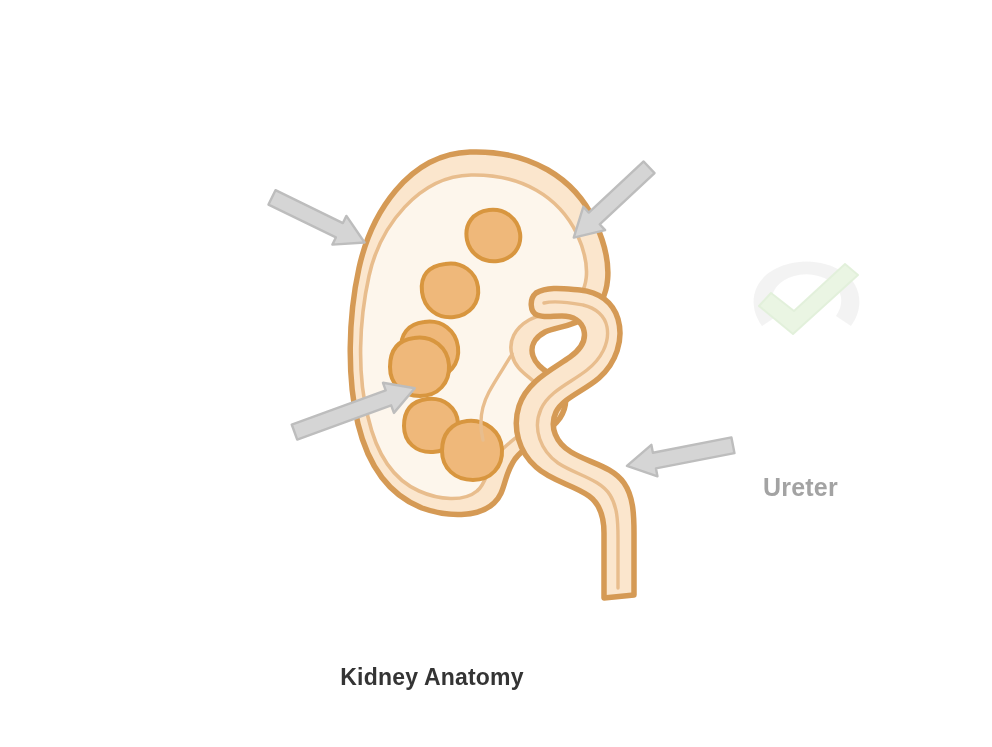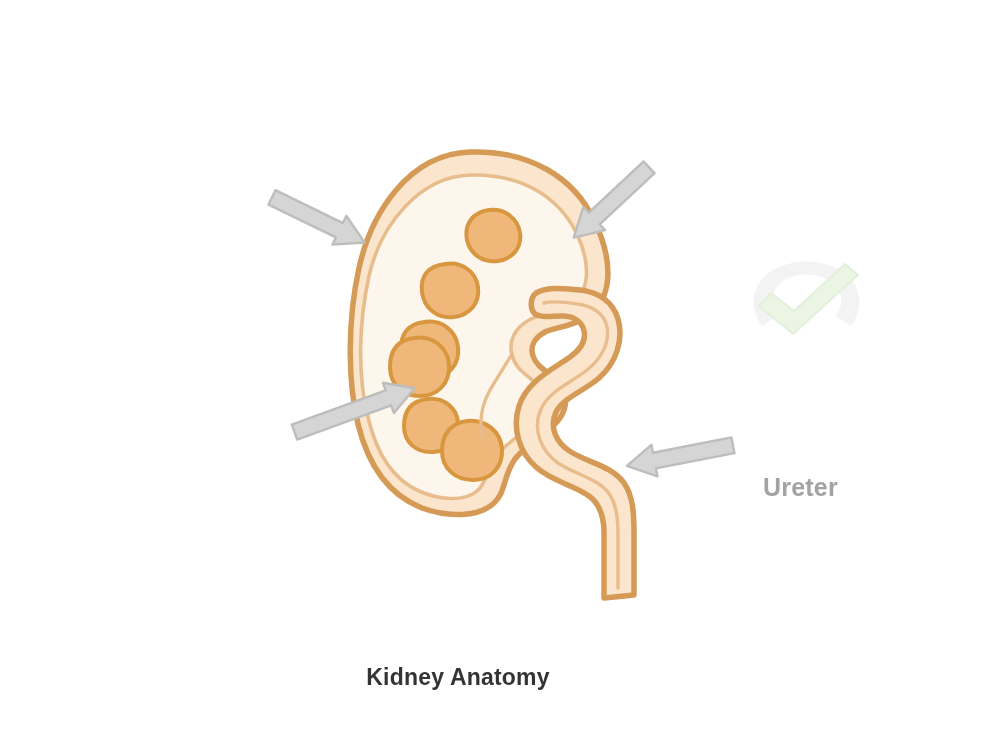--- a/index.html
+++ b/index.html
@@ -41,21 +41,20 @@
   #diagram-title {
     position: absolute;
     left: 0;
     top: 664px;
     width: 864px;
     text-align: center;
     color: #343434;
     font-size: 23px;
     font-weight: 700;
     letter-spacing: 0.2px;
-    padding-left: 26px;
   }
 </style>
 </head>
 <body>
 
 <div id="canvas">
 
   <svg id="figure-svg" viewBox="0 0 992 747">
 
     <g>

